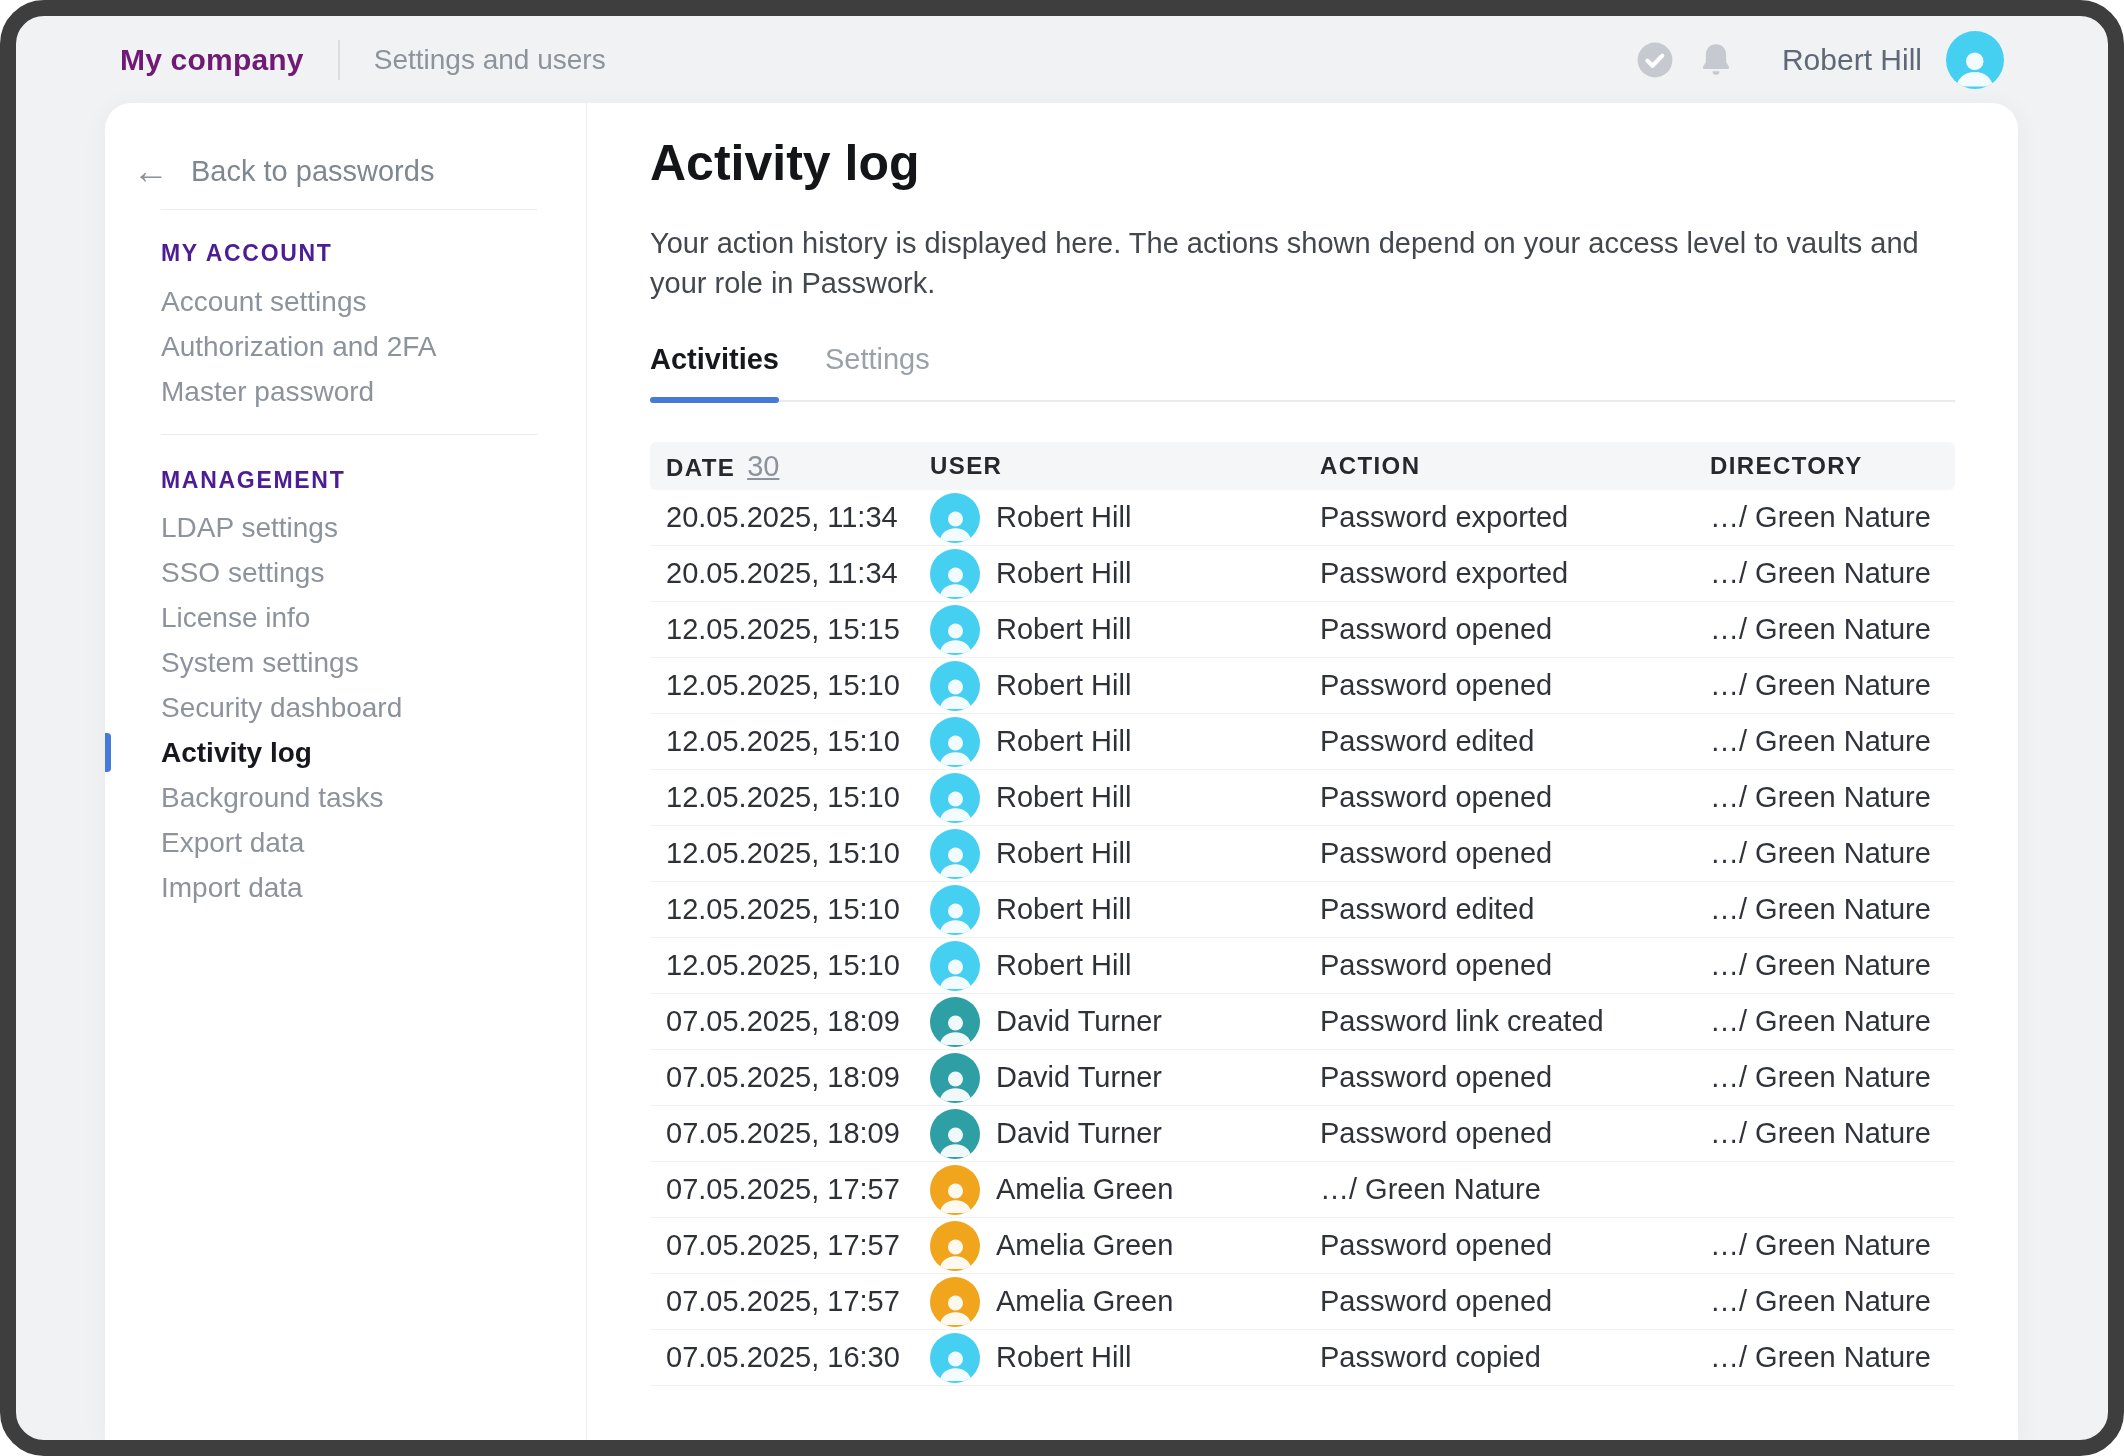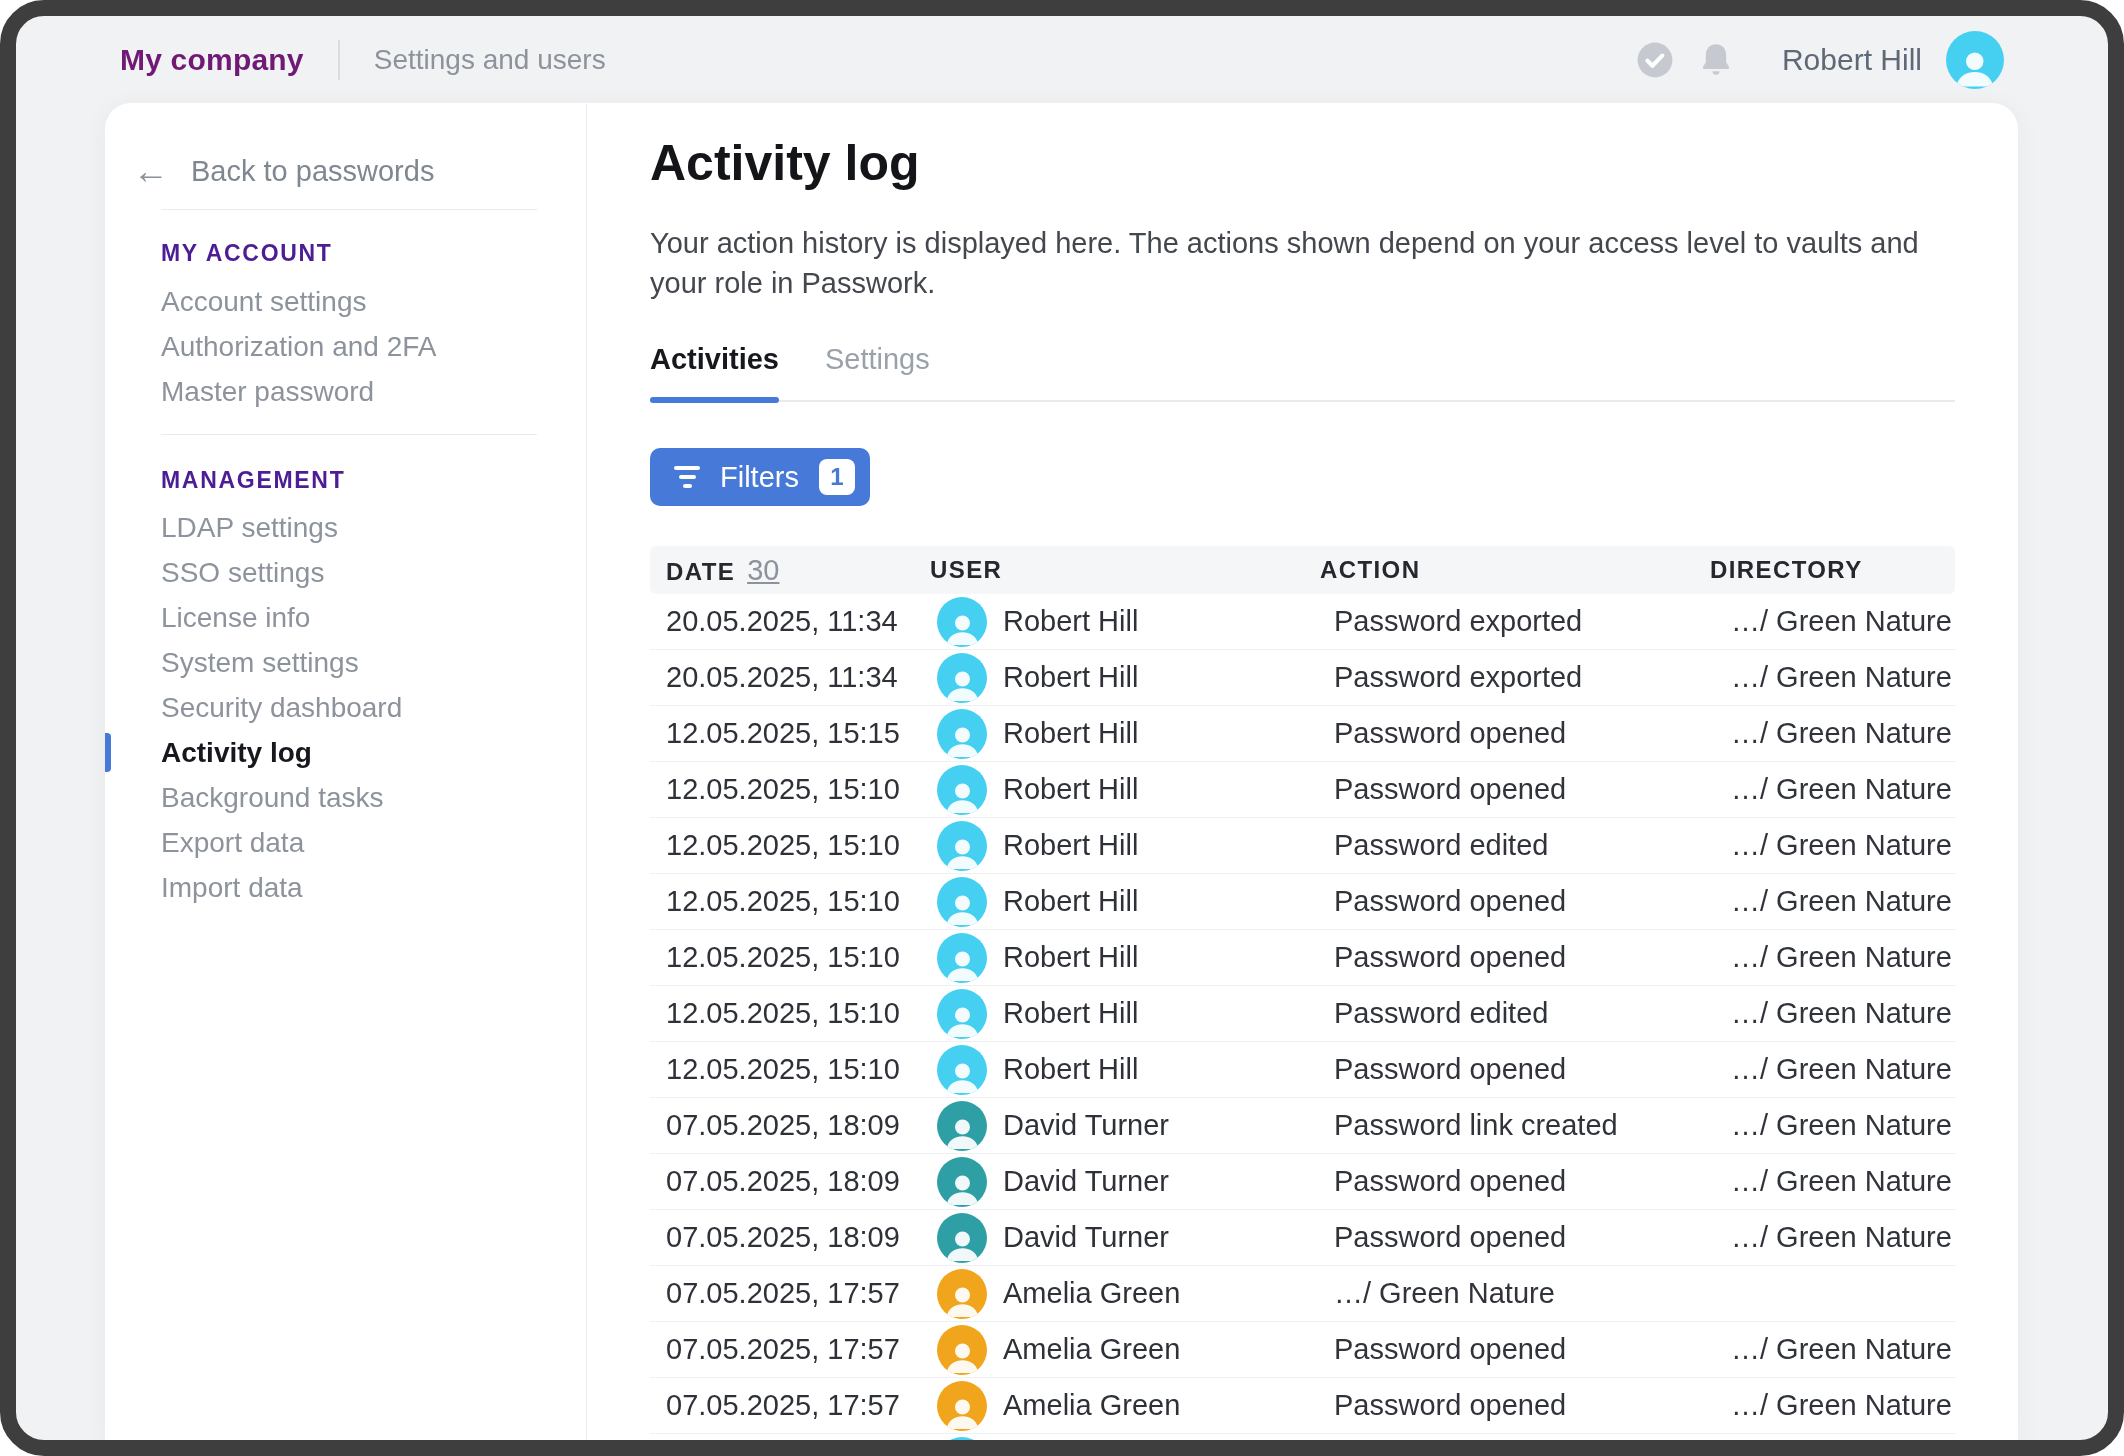--- a/index.html
+++ b/index.html
@@ -92,21 +92,21 @@
   }
   
   .table{margin-top:40px;}
   .thead,.trow{display:grid;grid-template-columns:280px 390px 390px 1fr;align-items:center;}
   .thead{
     height:48px;background:#f5f6f8;border-radius:6px;
     font-size:24px;font-weight:700;letter-spacing:1.4px;color:#26282e;
   }
   .th-date{padding-left:16px;display:flex;align-items:baseline;}
   .date-count{font-weight:400;color:#8d939c;margin-left:12px;letter-spacing:0;font-size:29px;text-decoration:underline;}
-  .trow{height:55px;border-bottom:1px solid #eef0f2;font-size:29px;color:#2e3138;gap:7px;}
+  .trow{height:55px;border-bottom:1px solid #eef0f2;font-size:29px;color:#2e3138;}
   .td-date{padding-left:16px;}
   .td-user{display:flex;align-items:center;gap:16px;}
   .td-user .avatar{width:50px;height:50px;}
   .td-action,.td-dir{color:#30333a;}
 </style>
 </head>
 <body>
 
 <div class="window">
 
@@ -206,29 +206,20 @@
       <h1 class="page-title">Activity log</h1>
       <p class="page-desc">Your action history is displayed here. The actions shown depend on your access level to vaults and your role in Passwork.</p>
 
       <div class="tabs">
 
           <div class="tab active"><span>Activities</span></div>
 
           <div class="tab"><span>Settings</span></div>
         </div>
 
-      <button class="filters-btn">
-        <span class="filter-icon">
-            <i></i>
-            <i></i>
-            <i></i>
-          </span>
-        <span>Filters</span>
-        <span class="filter-badge">1</span>
-      </button>
 
       <div class="table">
         <div class="thead">
           <div class="th th-date">
             <span>DATE</span>
             <span class="date-count">30</span>
           </div>
           <div class="th">USER</div>
           <div class="th">ACTION</div>
           <div class="th">DIRECTORY</div>

